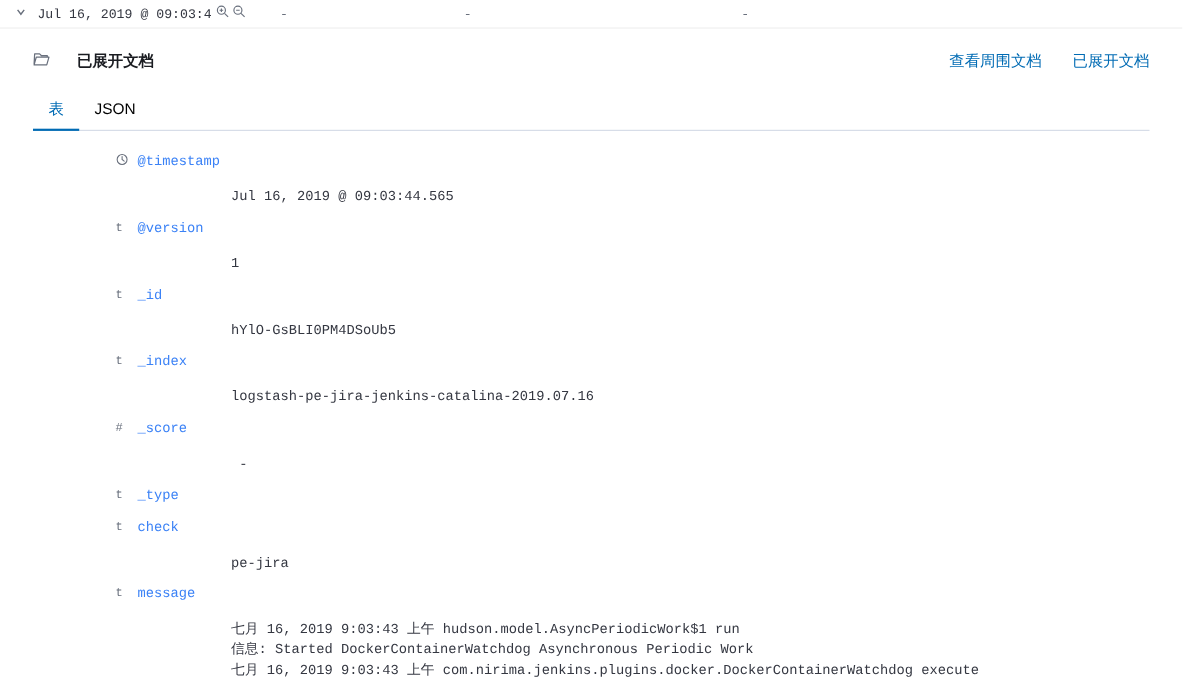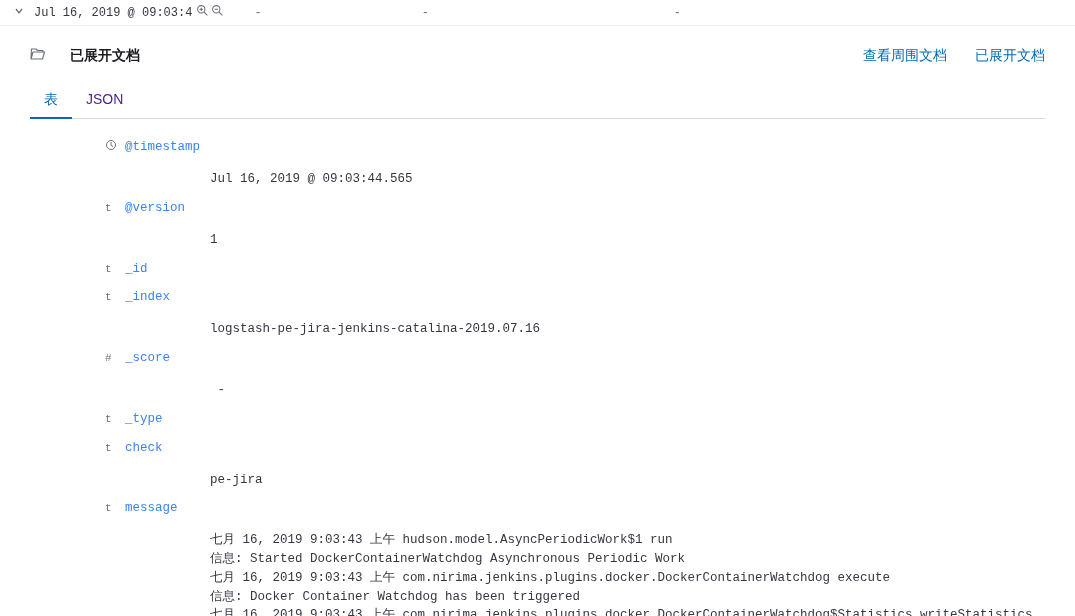--- a/index.html
+++ b/index.html
@@ -11,21 +11,21 @@
 .zoom-icons svg { cursor: pointer; }
 .dash1 { margin-left: 30px; color: #69707d; }
 .dash2 { margin-left: 160px; color: #69707d; }
 .dash3 { margin-left: 245px; color: #69707d; }
 .doc-panel { padding: 20px 30px 0 30px; }
 .panel-header { display: flex; align-items: center; justify-content: space-between; margin-bottom: 18px; }
 .panel-title { display: flex; align-items: center; gap: 24px; font-size: 14px; font-weight: 700; color: #1a1c21; }
 .panel-links { display: flex; gap: 28px; text-align: right; }
 .panel-links a { color: #006bb4; text-decoration: none; font-size: 14px; cursor: pointer; }
 .tabs { display: flex; border-bottom: 1px solid #d3dae6; margin-bottom: 14px; }
-.tab { padding: 8px 14px; color: #4c1d95; cursor: pointer; font-size: 14px; }
+.tab { padding: 8px 14px; color: #000000; cursor: pointer; font-size: 14px; }
 .tab.active { color: #006bb4; border-bottom: 2px solid #006bb4; margin-bottom: -1px; }
 .field-table { padding-left: 75px; padding-right: 10px; }
 .field-row { display: flex; padding: 5px 0; font-family: "Courier New", monospace; font-size: 12.5px; line-height: 1.5; }
 .field-type { width: 20px; color: #69707d; font-size: 11px; display: flex; align-items: flex-start; padding-top: 1px; }
 .field-type.clock svg { color: #69707d; }
 .field-name { width: 85px; color: #3b82f6; font-weight: normal; flex-shrink: 0; }
 .field-value { color: #343741; flex: 1; word-break: break-all; white-space: pre-wrap; margin-top: 32px; }
 .folder-icon { color: #69707d; }
 </style>
 </head>
@@ -93,20 +93,21 @@
         <div class="field-value">Jul 16, 2019 @ 09:03:44.565</div>
       </div>
       <div class="field-row">
         <div class="field-type">t</div>
         <div class="field-name">@version</div>
         <div class="field-value">1</div>
       </div>
       <div class="field-row">
         <div class="field-type">t</div>
         <div class="field-name">_id</div>
+        <div class="field-value">hYlO-GsBLI0PM4DSoUb5</div>
       </div>
       <div class="field-row">
         <div class="field-type">t</div>
         <div class="field-name">_index</div>
         <div class="field-value">logstash-pe-jira-jenkins-catalina-2019.07.16</div>
       </div>
       <div class="field-row">
         <div class="field-type">#</div>
         <div class="field-name">_score</div>
         <div class="field-value"> -</div>

